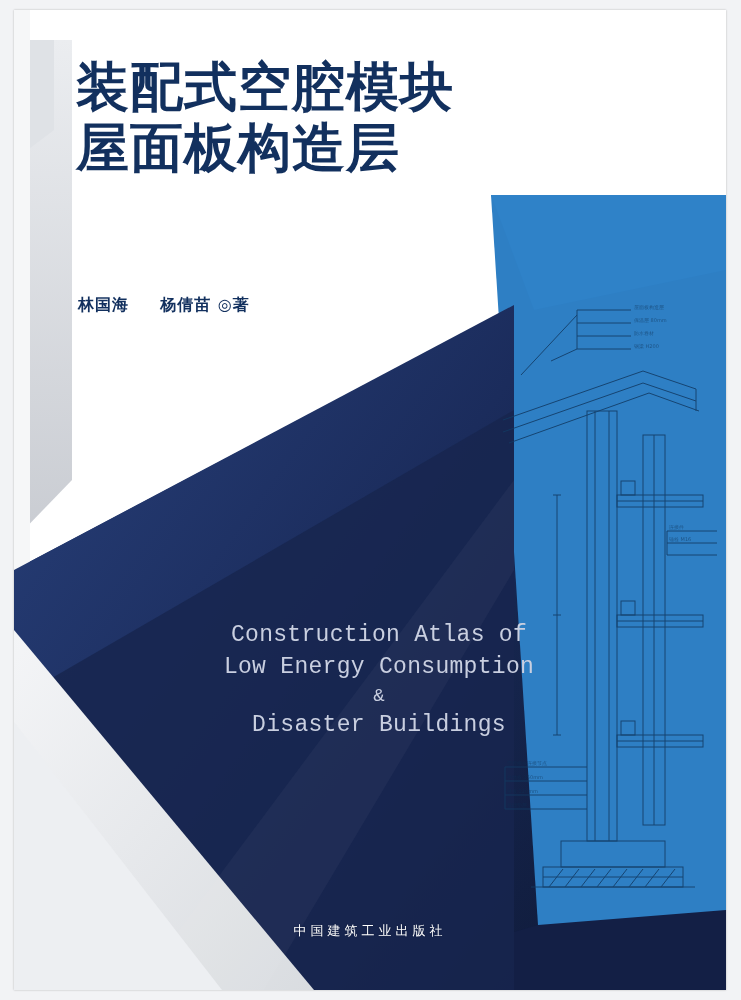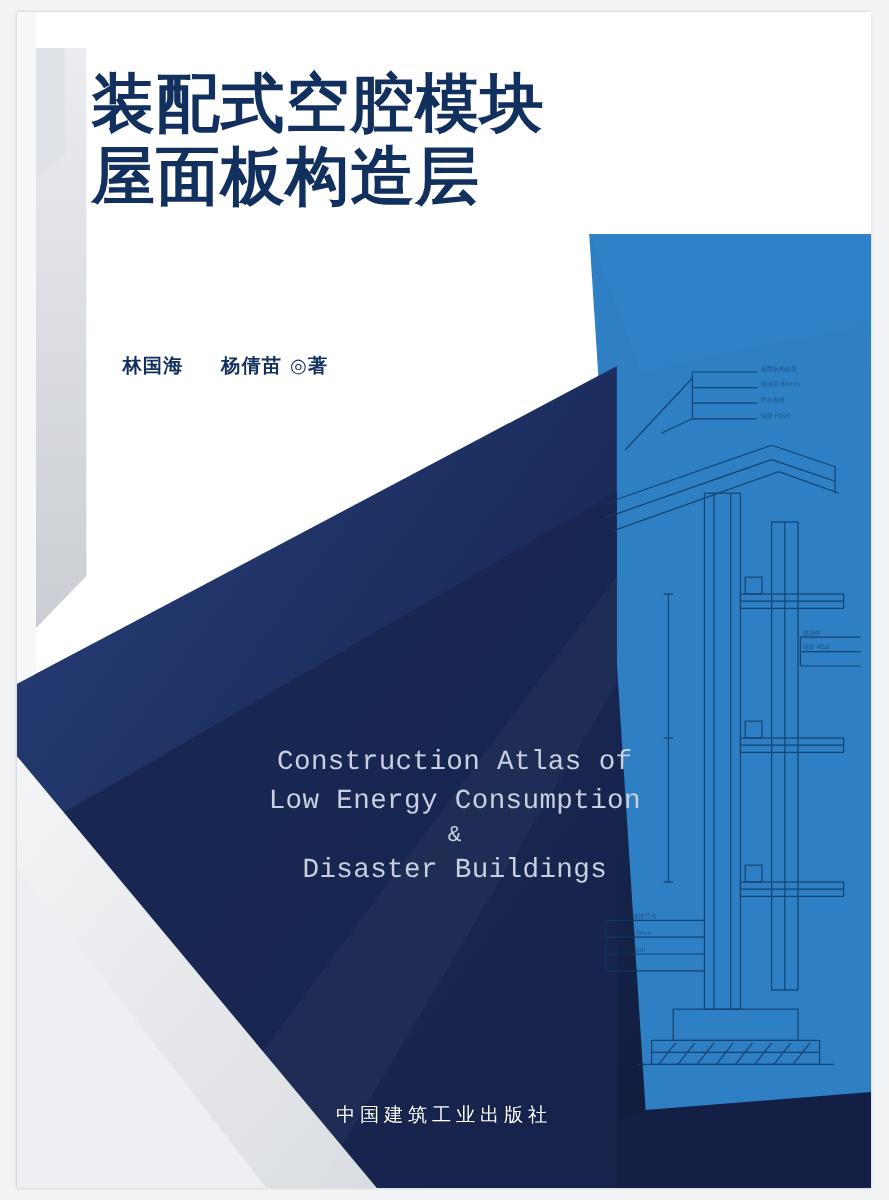--- a/index.html
+++ b/index.html
@@ -71,21 +71,20 @@
   }
   .authors {
     position: absolute;
     left: 64px;
     top: 285px;
     font-family: "DejaVu Sans", "Liberation Sans", sans-serif;
     font-size: 16px;
     font-weight: bold;
     color: #12305e;
     letter-spacing: 1px;
-    margin-left: 24px;
   }
   .authors .sep { display: inline-block; width: 18px; }
 
   .en-title {
     position: absolute;
     left: 200px;
     top: 610px;
     width: 330px;
     text-align: center;
     font-family: Liberation Mono, monospace;
@@ -96,21 +95,21 @@
   }
   .en-title .amp { font-size: 19px; }
 
   .publisher {
     position: absolute;
     left: 0;
     right: 0;
     bottom: 50px;
     text-align: center;
     font-family: "DejaVu Sans", "Liberation Sans", sans-serif;
-    font-size: 16px;
+    font-size: 13px;
     color: #ffffff;
     letter-spacing: 4px;
     text-shadow: 0 0 2px rgba(0,0,0,0.25);
   }
 </style>
 </head>
 <body>
 
 <div id="cover">
   <div class="page-frame"></div>

